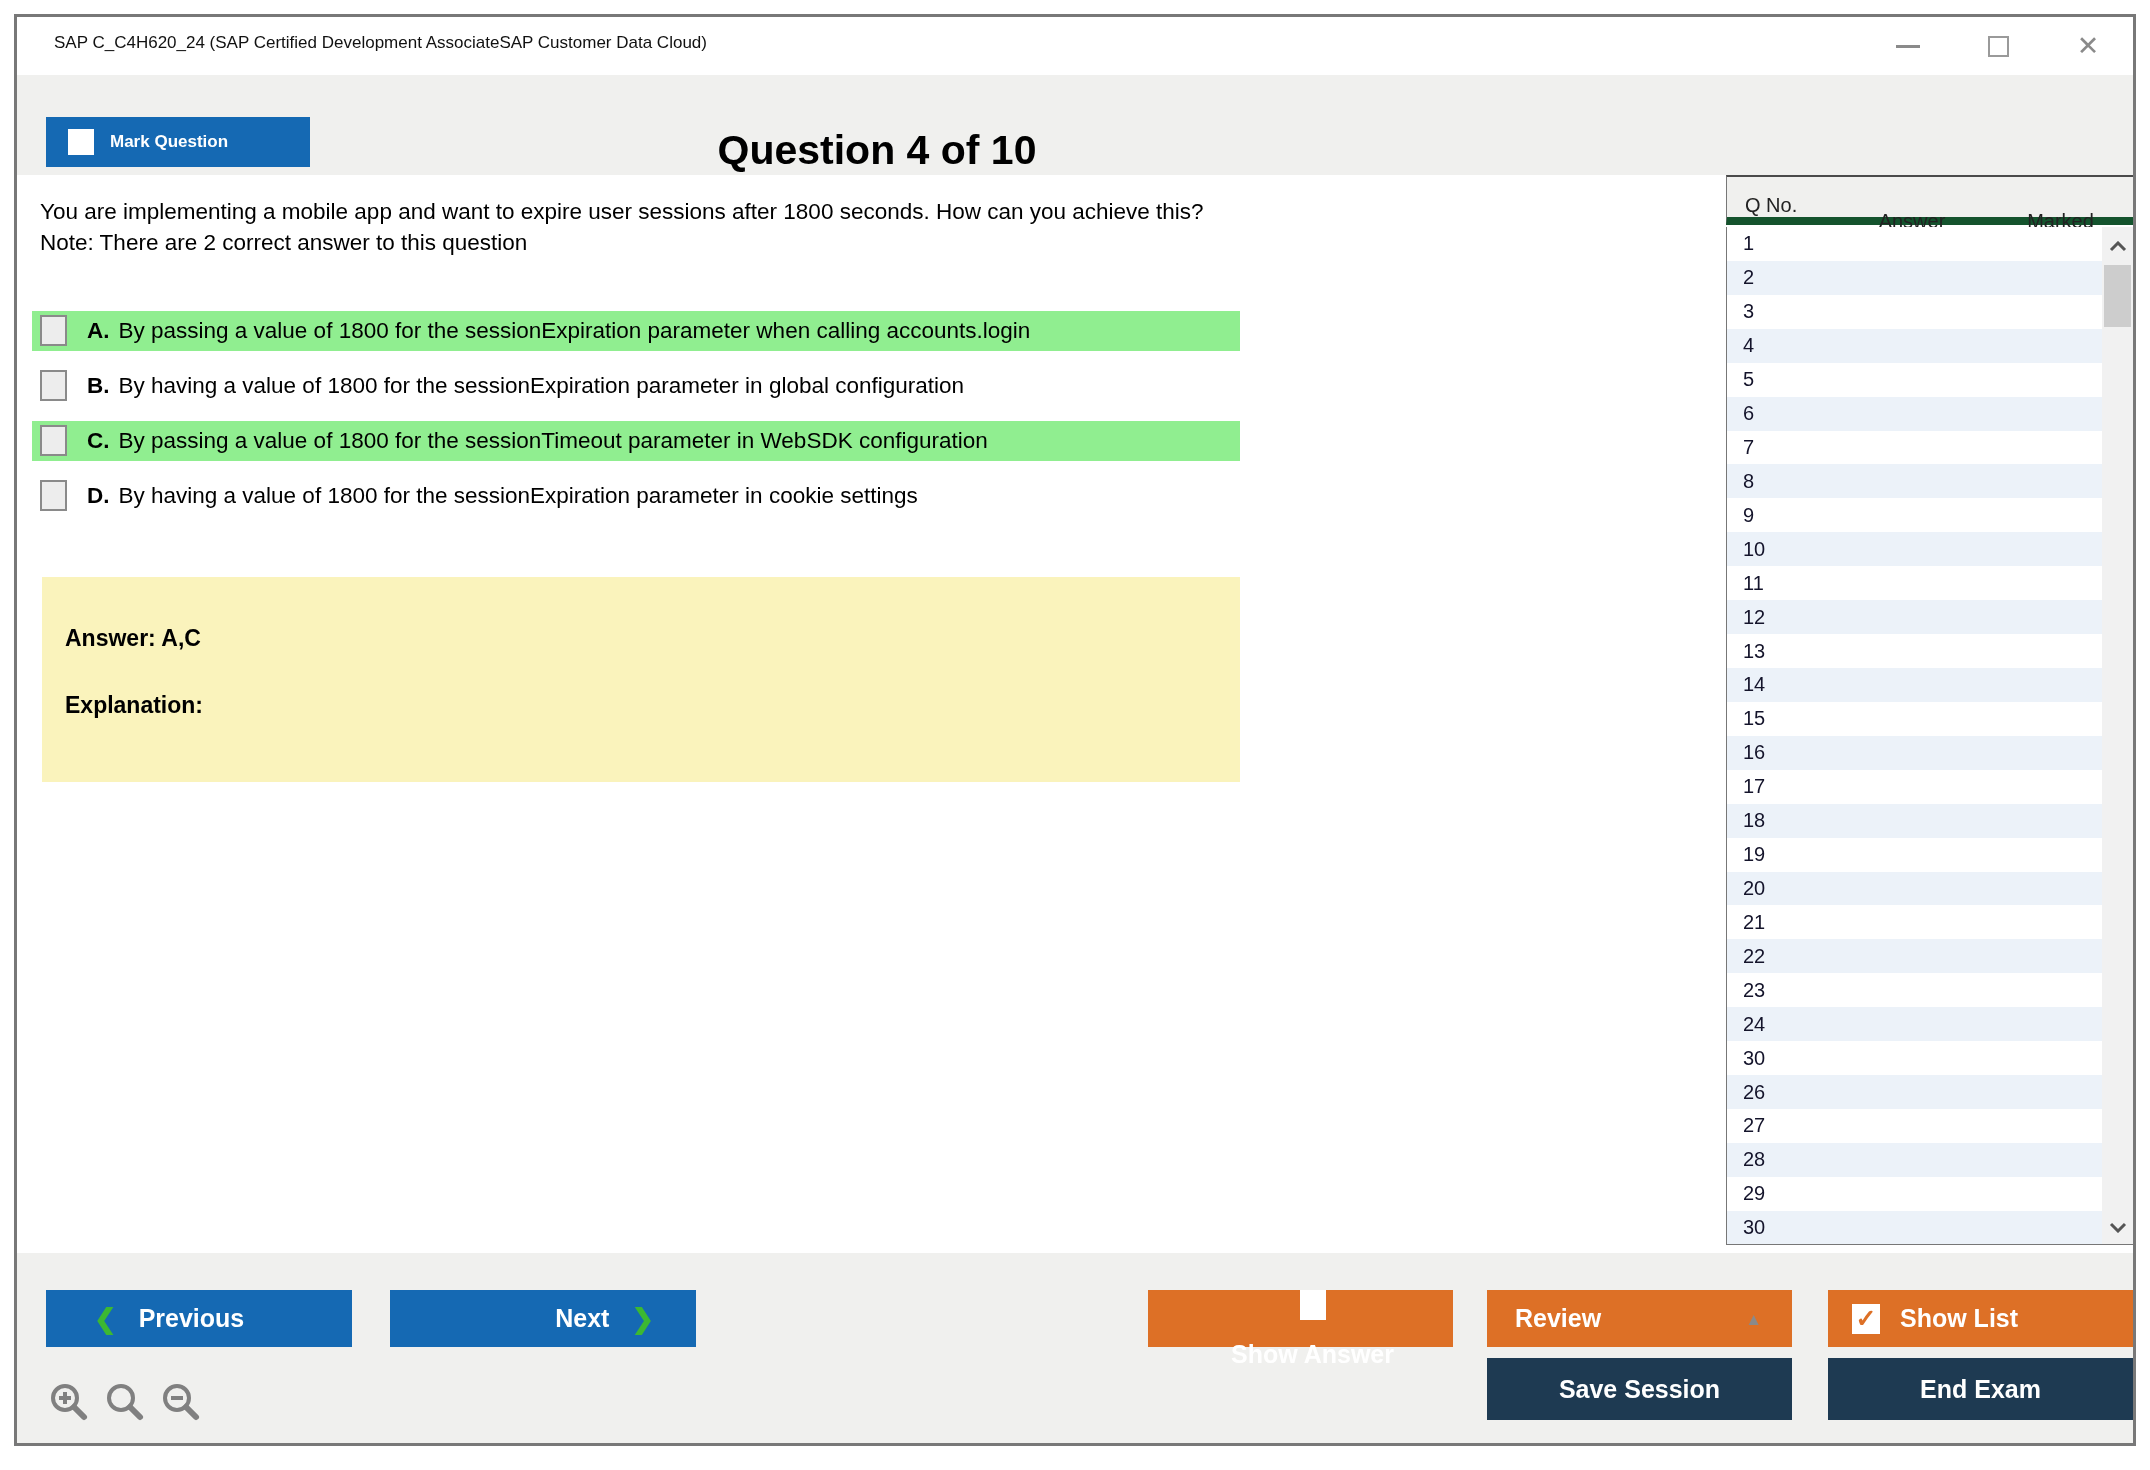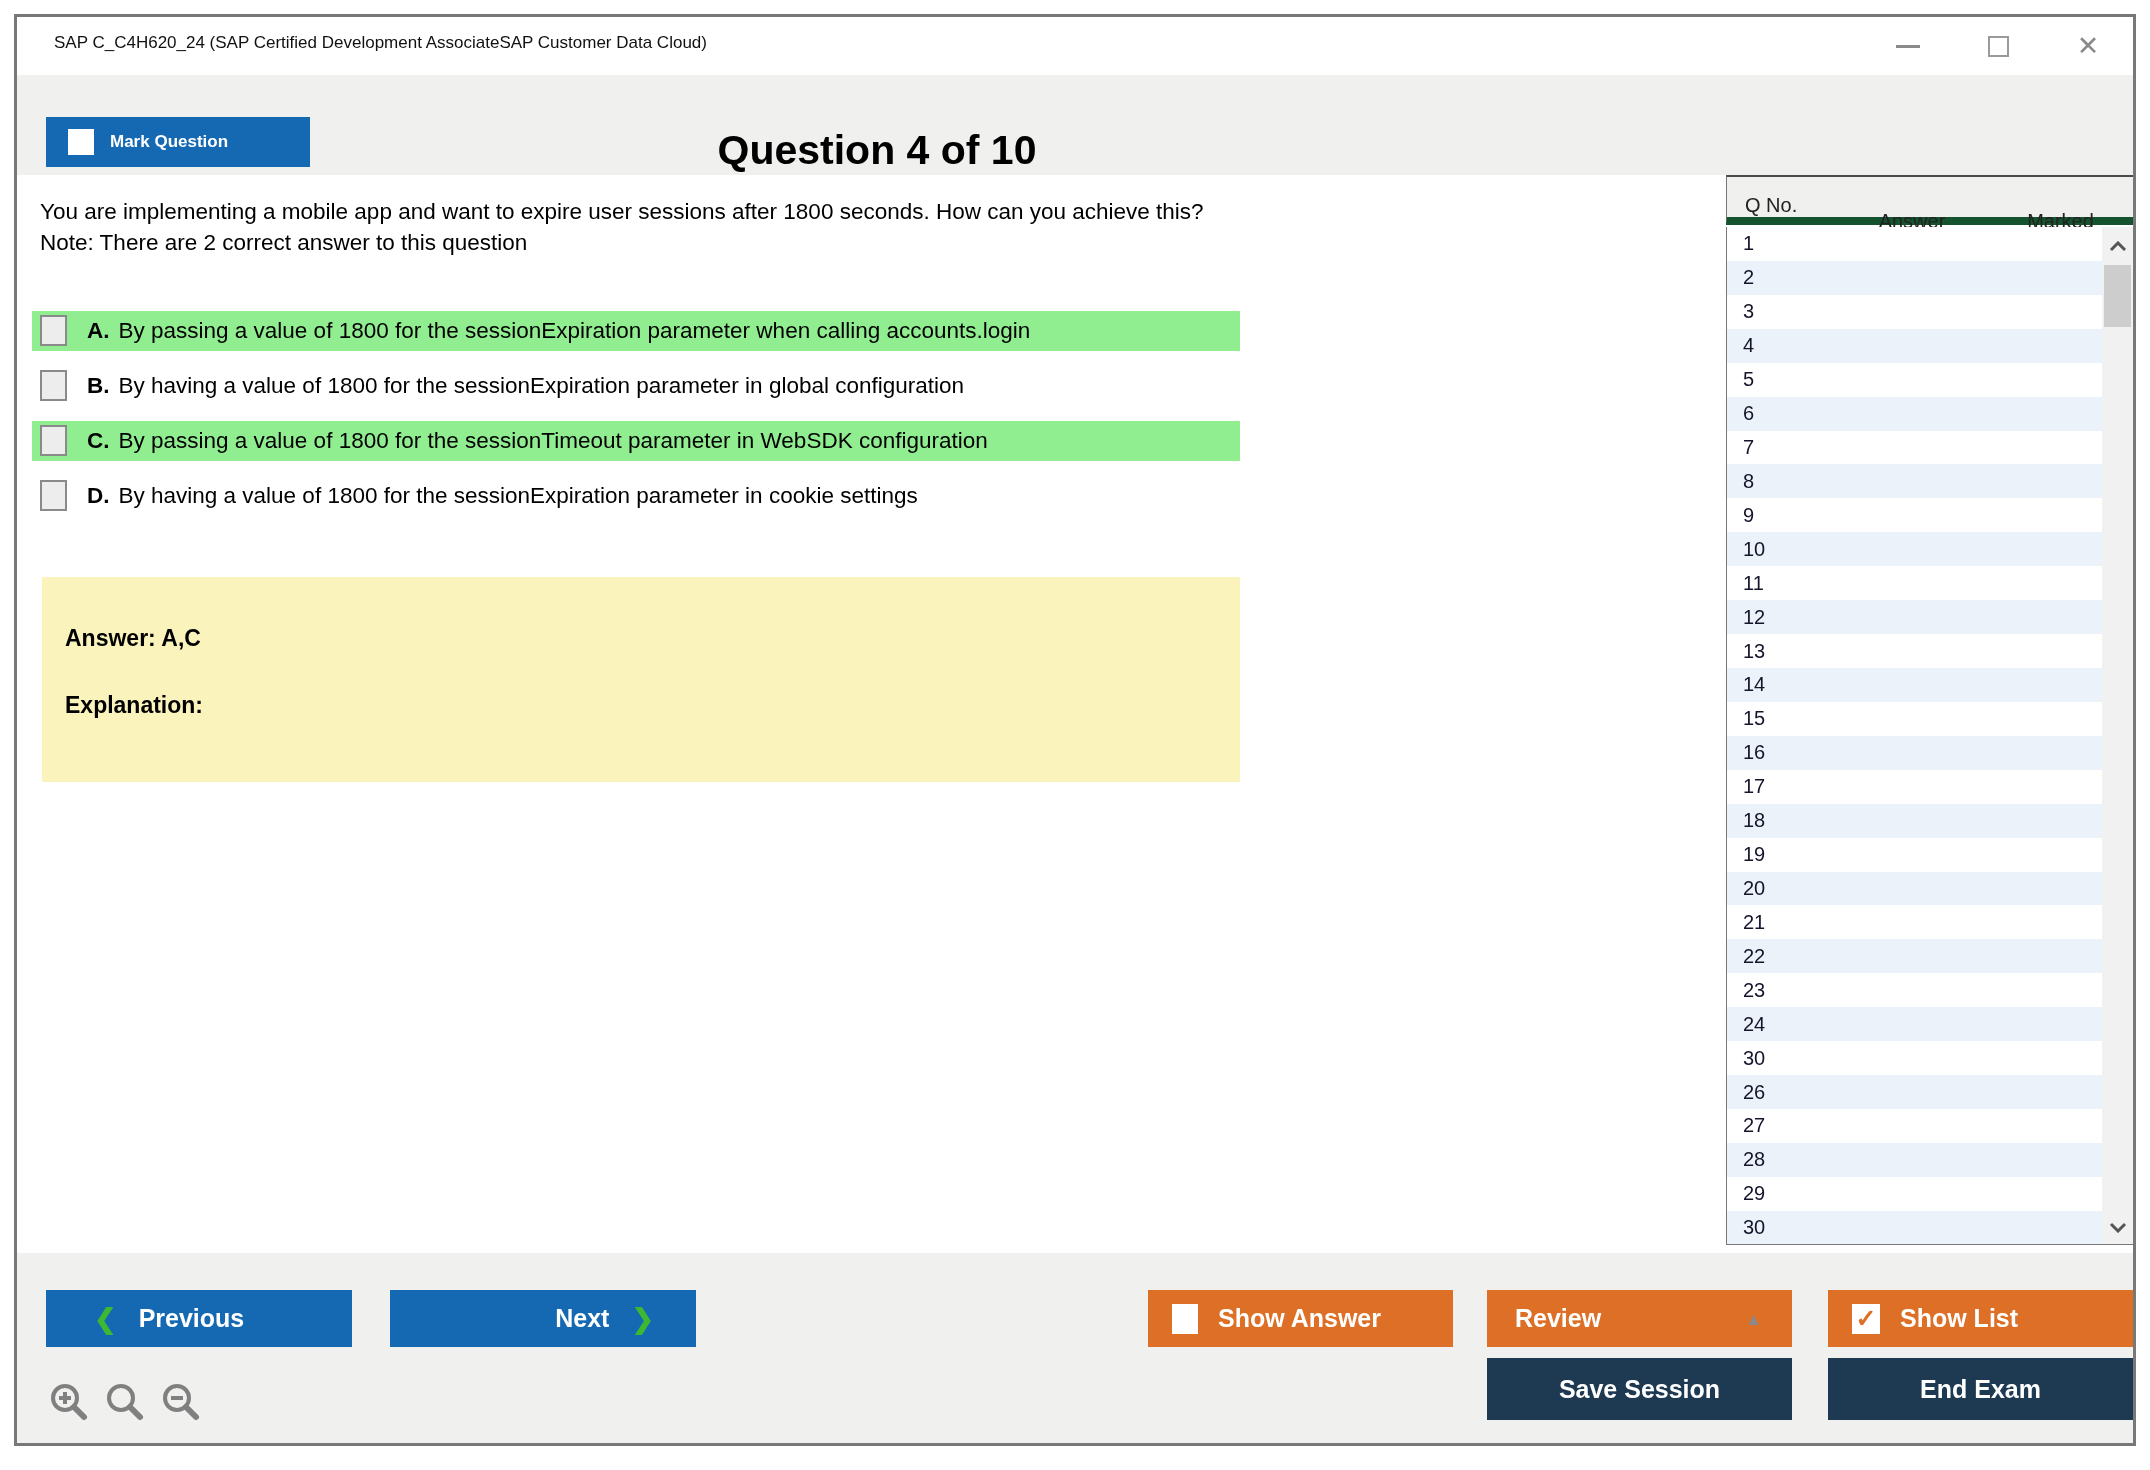--- a/index.html
+++ b/index.html
@@ -61,21 +61,21 @@
   .sb-thumb{position:absolute; left:2px; top:38px; width:27px; height:62px; background:#CDCDCD; cursor:grab;}
   
   .footer{position:absolute; left:0; top:1236px; width:100%; height:190px; background:var(--chrome);}
   .btn{position:absolute; height:57px; display:flex; align-items:center; justify-content:center;
     cursor:pointer; color:#fff; font-weight:bold; font-size:25px;}
   .btn-blue{background:var(--blue); width:306px; top:37px;}
   #btn-prev{left:29px; justify-content:flex-start; padding-left:48px; gap:22px;}
   #btn-next{left:373px; justify-content:flex-end; padding-right:42px; gap:22px;}
   .chev{color:var(--chev-green); font-size:27px; font-weight:bold;}
   .btn-orange{background:var(--orange); width:305px; top:37px;}
-  #btn-show-answer{left:1131px; justify-content:flex-start; padding-left:24px; gap:20px;}
+  #btn-show-answer{left:1131px; justify-content:flex-start; padding-left:24px; gap:20px;flex-direction:column;}
   #btn-review{left:1470px; justify-content:flex-start; padding-left:28px;}
   #btn-show-list{left:1811px; justify-content:flex-start; padding-left:24px; gap:20px;}
   .cb-white{width:26px; height:30px; background:#fff; flex:none;}
   .cb-checked{width:28px; height:30px; background:#fff; flex:none; display:flex; align-items:center;
     justify-content:center; color:var(--orange); font-size:25px; font-weight:bold;}
   .review-tri{position:absolute; right:30px; top:20px; color:#8a8a8a; font-size:17px;}
   .btn-navy{background:var(--navy); width:305px; top:105px; height:62px;}
   #btn-save{left:1470px;} #btn-end{left:1811px;}
   .zoom-icons{position:absolute; left:30px; top:128px; display:flex; gap:12px;}
   .zoom-ic{width:44px; height:44px; cursor:pointer;}

